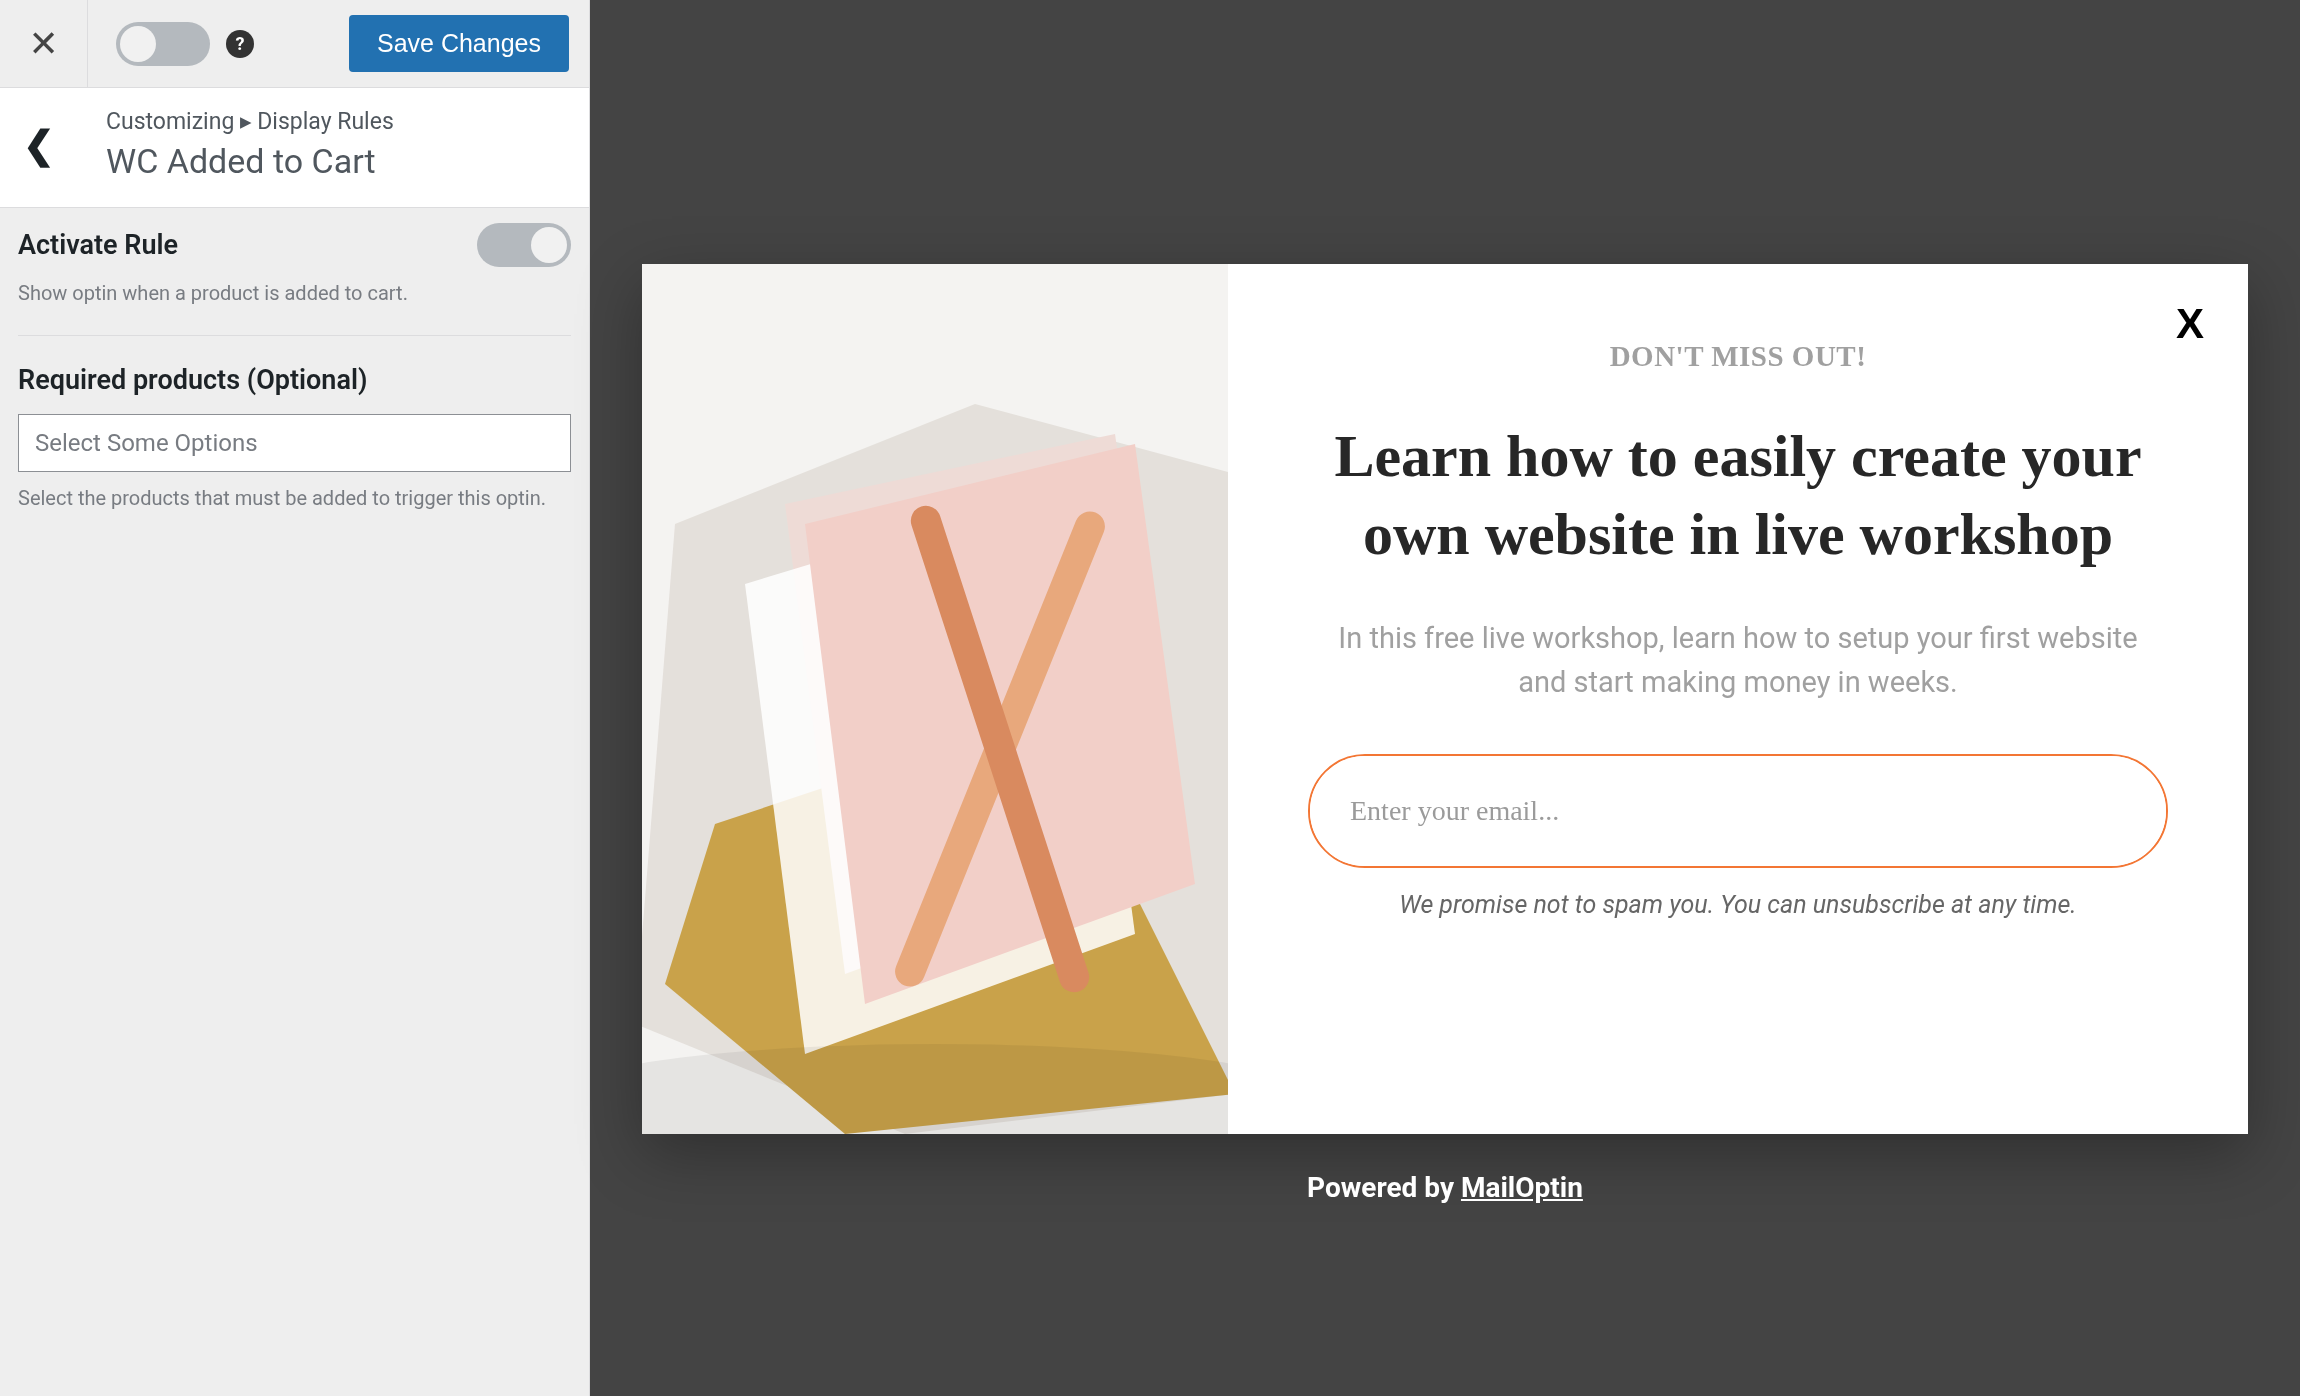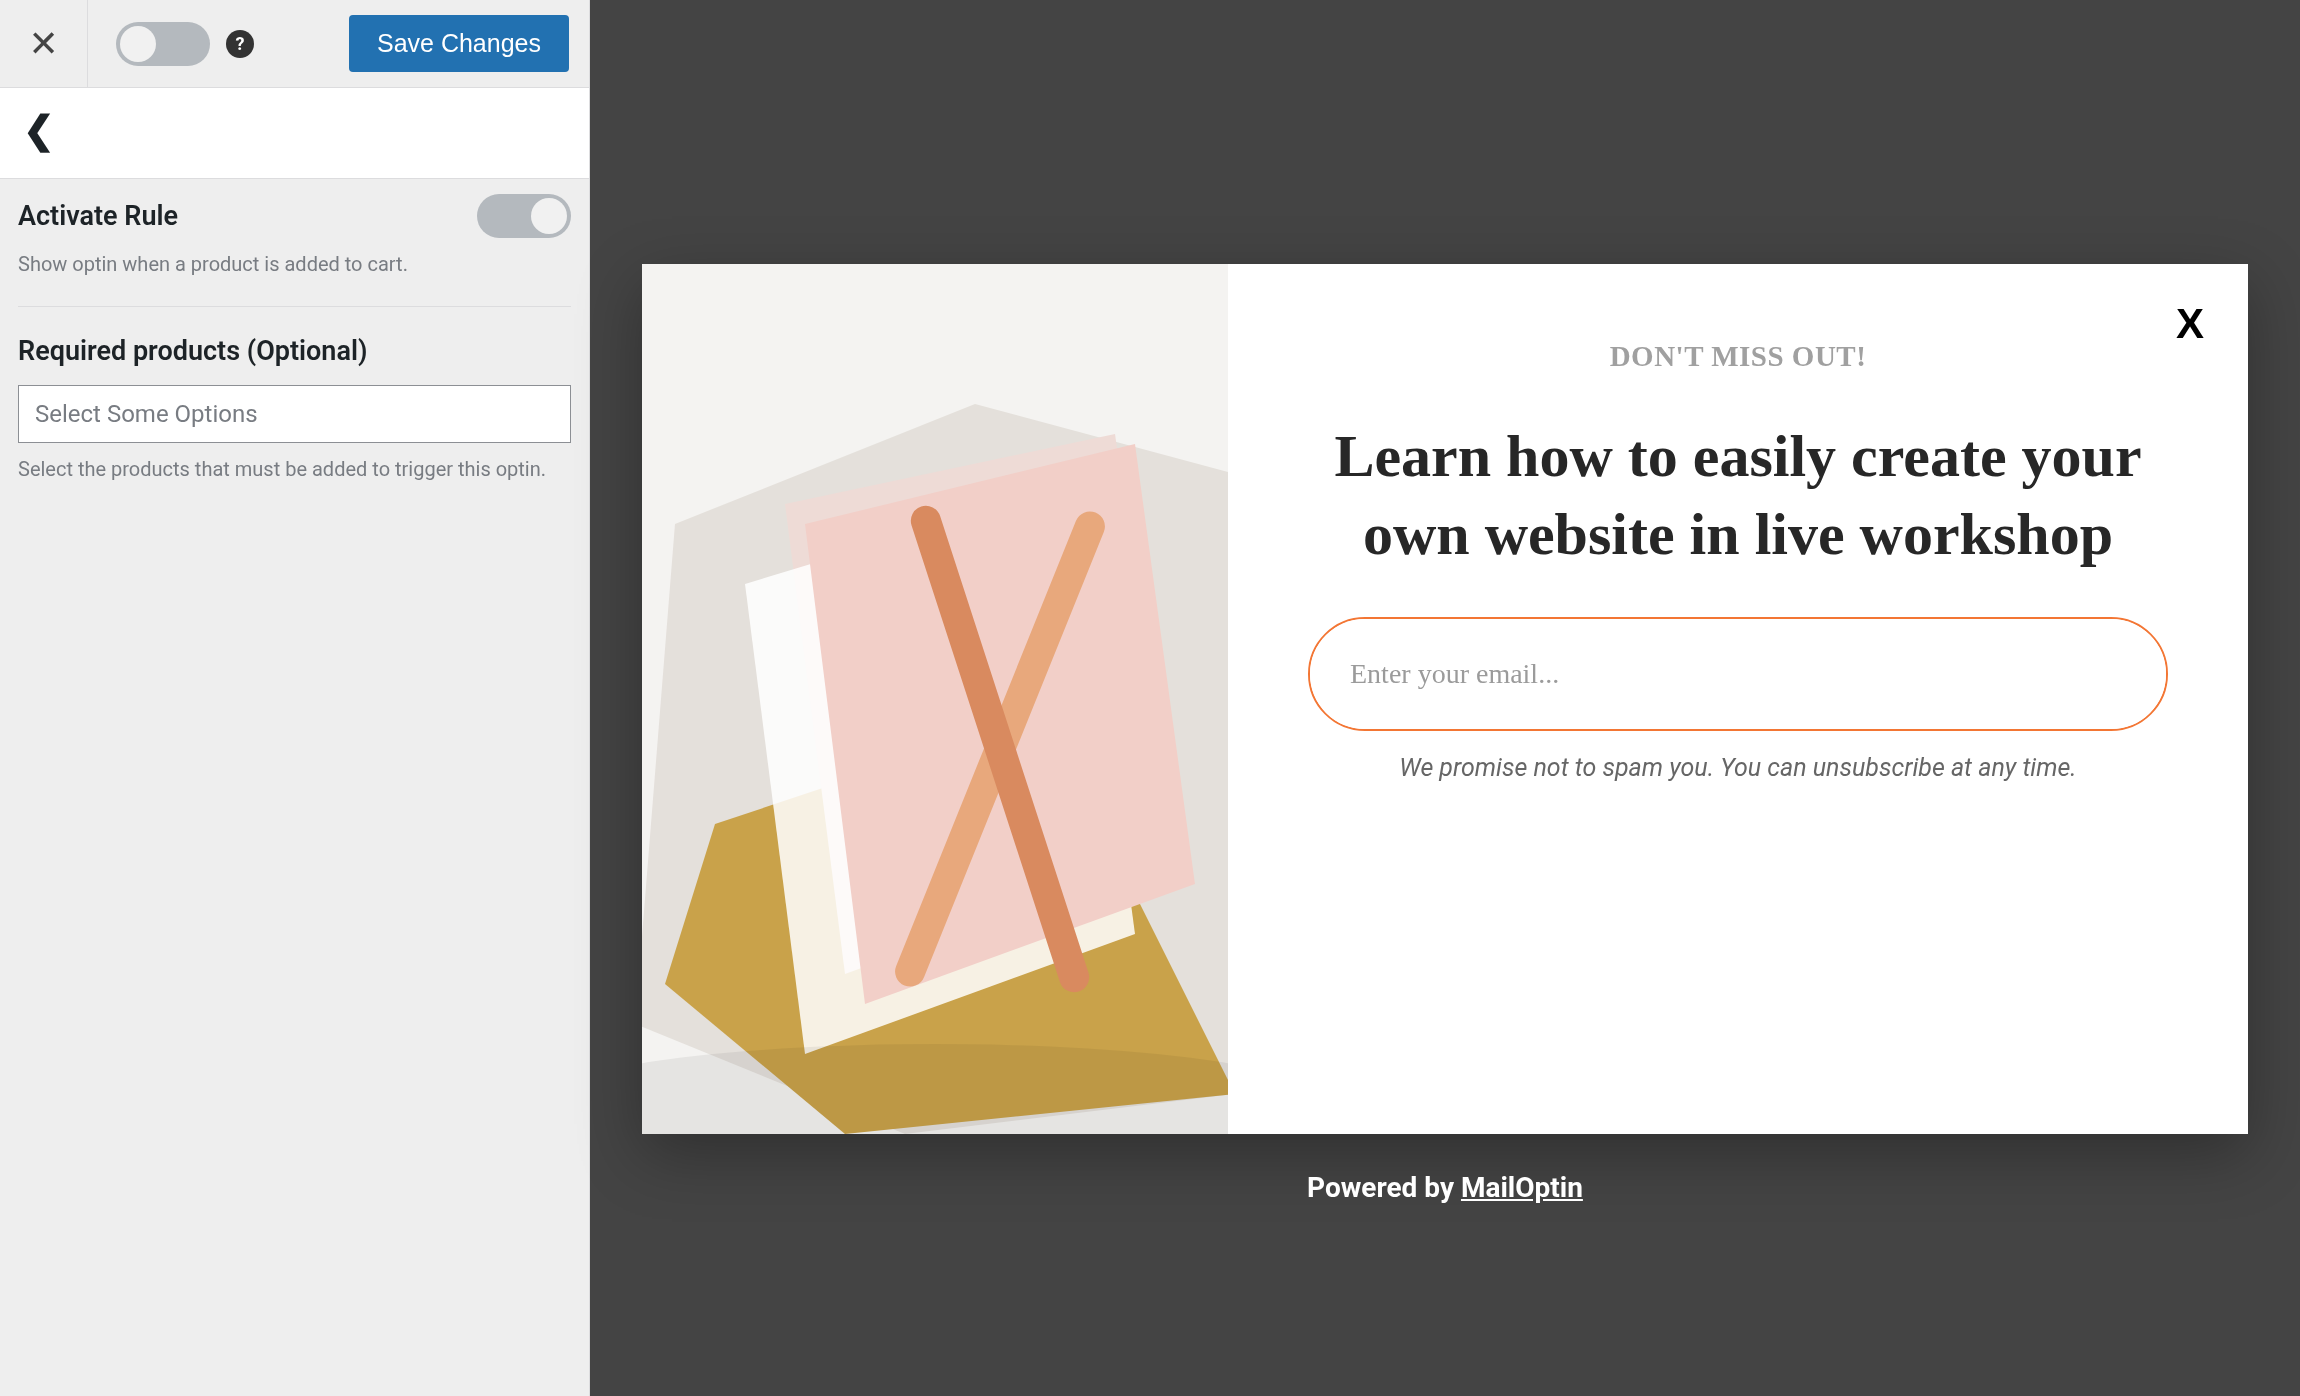--- a/index.html
+++ b/index.html
@@ -307,20 +307,24 @@
       <div class="toggle"></div>
       <div class="help-icon">?</div>
     </div>
     <button class="save-btn">Save Changes</button>
   </div>
 
   <div class="breadcrumb-row">
     <div class="back-btn">
       <span>❮</span>
     </div>
+    <div class="breadcrumb-text">
+      <span class="breadcrumb-small">Customizing ▸ Display Rules</span>
+      <span class="breadcrumb-large">WC Added to Cart</span>
+    </div>
   </div>
 
   <div class="settings">
     <div class="setting-row">
       <div class="setting-title-row">
         <span class="setting-title">Activate Rule</span>
         <div class="toggle-sm"></div>
       </div>
       <div class="setting-desc">Show optin when a product is added to cart.</div>
     </div>
@@ -349,20 +353,21 @@
           <rect x="350" y="230" width="30" height="510" rx="15" fill="#d98a5f" transform="rotate(-18 365 485)"></rect>
         </g>
         <ellipse cx="300" cy="840" rx="400" ry="60" fill="#000" opacity="0.06"></ellipse>
       </svg>
     </div>
 
     <div class="optin-content">
       <span class="optin-close">X</span>
       <div class="optin-eyebrow">DON'T MISS OUT!</div>
       <div class="optin-headline">Learn how to easily create your own website in live workshop</div>
+      <div class="optin-sub">In this free live workshop, learn how to setup your first website and start making money in weeks.</div>
       <div class="optin-form">
         <input class="optin-email" type="email" placeholder="Enter your email..." style="">
       </div>
       <div class="optin-disclaimer">We promise not to spam you. You can unsubscribe at any time.</div>
     </div>
 
     <div class="powered">
       <span>Powered by </span><a href="#">MailOptin</a>
     </div>
   </div>

